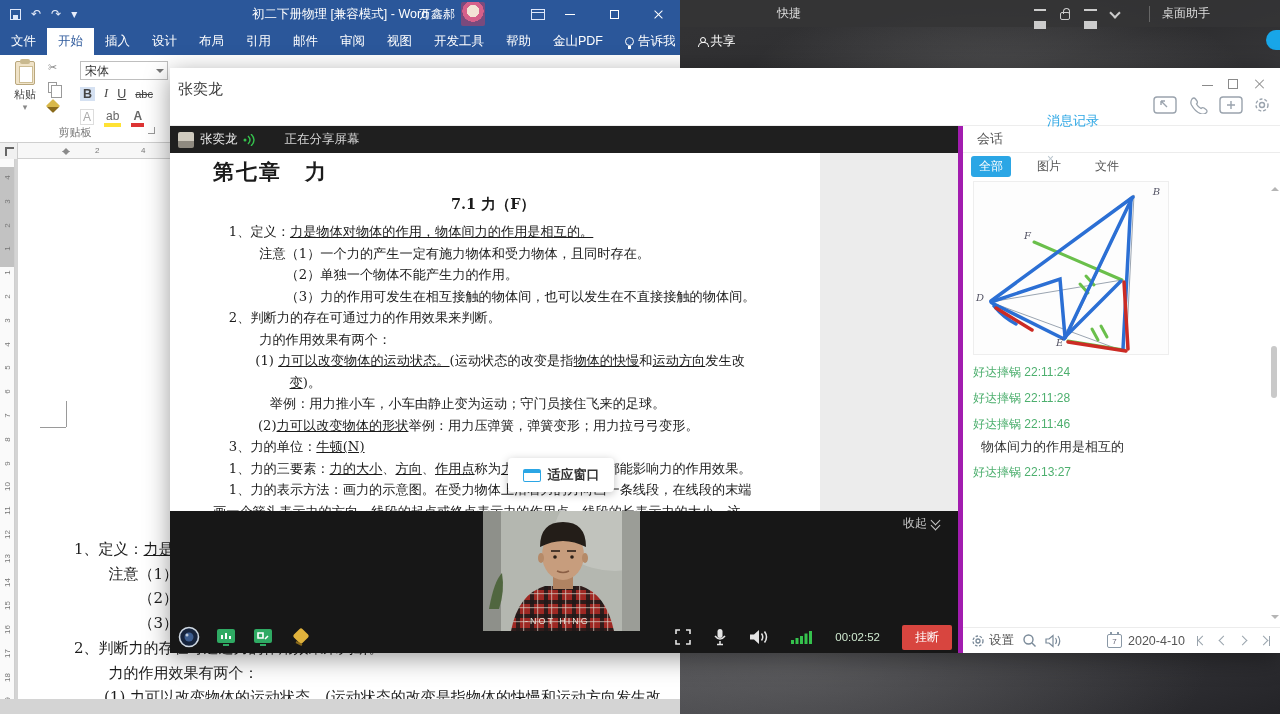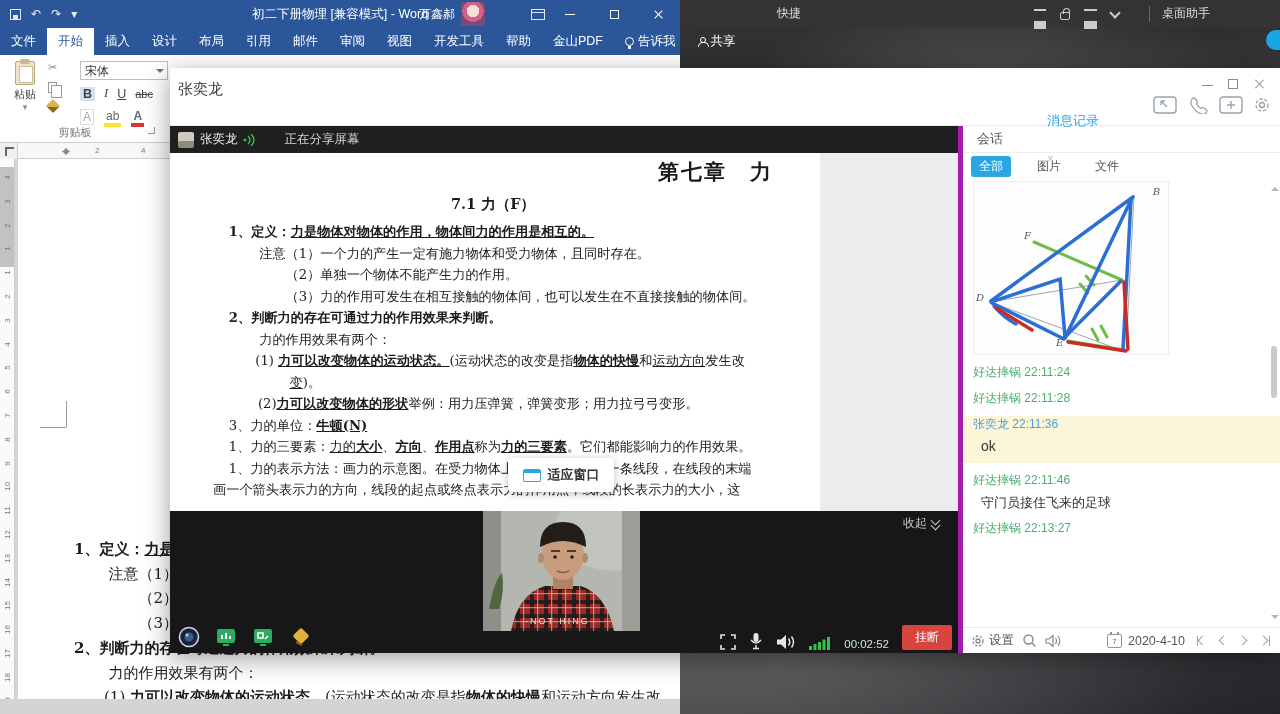--- a/index.html
+++ b/index.html
@@ -84,21 +84,21 @@
   .indent-mark { position:absolute; left:44px; top:1px; width:0; height:0; border:4px solid transparent; border-bottom-color:#8a8a8a; }
   .indent-mark2 { position:absolute; left:44px; top:8px; width:0; height:0; border:4px solid transparent; border-top-color:#8a8a8a; }
   .v-ruler { position:absolute; left:0; top:159px; width:15px; height:555px; background:#fafafa; border-right:1px solid #cfcfcf; overflow:hidden; }
   .v-ruler .mgn { position:absolute; left:0; top:8px; width:15px; height:100px; background:#c2c2c2; }
   .v-ruler .num { position:absolute; left:0; width:15px; text-align:center; font-size:8px; color:#777; transform:rotate(-90deg); }
   
   .w-page { position:absolute; left:18px; top:159px; width:662px; height:540px; background:#fff; overflow:hidden; }
   .crop-v { position:absolute; left:48px; top:242px; height:26px; border-left:1px solid #9a9a9a; }
   .crop-h { position:absolute; left:22px; top:268px; width:26px; border-top:1px solid #9a9a9a; }
   .doc-behind { position:absolute; left:38px; top:378px; font-family:"DejaVu Serif","Liberation Serif",serif; font-size:15px; line-height:24.7px; color:#1c1c1c; white-space:nowrap; }
-  .dline .b { font-weight:bold; } .dline .u { text-decoration:underline; }
+  .dline .b { font-weight:normal; } .dline .u { text-decoration:underline; }
   .w-bottomstrip { position:absolute; left:0; top:699px; width:680px; height:15px; background:#d4d4d4; }
   
   .meeting { position:absolute; left:170px; top:68px; width:1110px; height:584px; background:#fff; box-shadow:0 6px 24px rgba(0,0,0,.4); }
   .mw-title { position:relative; height:57px; background:#fff; }
   .mw-title .t { position:absolute; left:8px; top:12px; font-size:15px; color:#3a3a3a; }
   .mwc { position:absolute; top:8px; width:16px; height:16px; }
   .mwc-min { right:62px; } .mwc-min i{ display:block; width:11px; border-top:1.5px solid #8a8a8a; margin-top:9px;}
   .mwc-max { right:36px; } .mwc-max i{ display:block; width:10px; height:10px; border:1.5px solid #8a8a8a; margin-top:3px;}
   .mwc-close { right:10px; } .mwc-close i{ position:relative; display:block; width:12px; height:12px; margin-top:2px;}
   .mwc-close i:before,.mwc-close i:after{ content:''; position:absolute; left:5px; top:0; height:12px; border-left:1.5px solid #8a8a8a;}
@@ -108,35 +108,35 @@
   .mw-body { position:absolute; left:0; top:57px; right:0; bottom:0; display:flex; border-top:1px solid #ededed; }
   
   .share { position:relative; width:788px; height:527px; background:#1d1d1d; }
   .banner { height:27px; background:#1f1f1f; display:flex; align-items:center; color:#e8e8e8; font-size:12.5px; }
   .b-avatar { width:16px; height:16px; margin-left:8px; border-radius:2px; background:linear-gradient(180deg,#cfcabe 0 55%,#8f8a80 56% 100%); }
   .b-name { margin-left:6px; }
   .b-status { margin-left:28px; color:#d5d5d5; }
   .share-doc { position:relative; height:358px; background:#ececec; overflow:hidden; }
   .page2 { position:absolute; left:0; top:0; width:650px; height:358px; background:#fff; }
   .sd-text { position:absolute; left:43px; top:0; width:560px; font-family:"DejaVu Serif","Liberation Serif",serif; color:#1b1b1b; }
-  .sd-title { text-align:right; font-size:21px; font-weight:bold; margin-top:5px; letter-spacing:2px; }
+  .sd-title { text-align:left; font-size:21px; font-weight:bold; margin-top:5px; letter-spacing:2px; }
   .sd-sub { text-align:center; font-size:14.5px; font-weight:bold; margin-top:9px; }
   .sd-lines { margin-top:7px; font-size:13.2px; line-height:21.5px; white-space:nowrap; }
   .fit-btn { position:absolute; left:338px; top:305px; width:106px; height:34px; background:#fff; border-radius:4px; box-shadow:0 2px 8px rgba(0,0,0,.25); display:flex; align-items:center; justify-content:center; gap:7px; font-size:13px; font-weight:bold; color:#333; }
   .fit-ico { width:18px; height:13px; border:1.5px solid #2ba6e5; border-top-width:4px; border-radius:2px; }
   
   .vstrip { position:relative; height:142px; background:#171717; }
   .collapse { position:absolute; right:18px; top:4px; color:#c9c9c9; font-size:12px; display:flex; align-items:center; gap:4px; }
   .dblchev { width:9px; height:10px; position:relative; display:inline-block; }
   .dblchev:before,.dblchev:after{ content:''; position:absolute; left:1px; width:6px; height:6px; border-right:1.6px solid #c9c9c9; border-bottom:1.6px solid #c9c9c9; transform:rotate(45deg); }
   .dblchev:before{ top:-2px; } .dblchev:after{ top:3px; }
   .webcam { position:absolute; left:313px; top:0; width:157px; height:120px; background:#333; }
   .vtoolbar { position:absolute; left:0; bottom:2px; width:100%; height:28px; display:flex; align-items:center; }
   .vt-left { display:flex; align-items:center; gap:15px; margin-left:8px; }
-  .vt-right { margin-left:auto; display:flex; align-items:flex-end; gap:13px; margin-right:6px; }
+  .vt-right { margin-left:auto; display:flex; align-items:center; gap:22px; margin-right:6px; }
   .elapsed { color:#cfe8cf; font-size:11.5px; }
   .hangup { background:#d8453f; color:#fff; font-size:12px; padding:4px 13px; border-radius:2px; }
   
   .chat { position:relative; width:322px; height:527px; background:#fff; border-left:5px solid #a21caf; display:flex; flex-direction:column; }
   .c-tabs { height:27px; border-bottom:1px solid #ececec; display:flex; align-items:center; font-size:13px; }
   .c-tab1 { margin-left:14px; color:#555; }
   .c-tab2 { margin-left:44px; color:#2ba6e5; display:flex; gap:22px;flex-direction:column; }
   .c-x { color:#b8c4cc; font-size:12px; }
   .c-x:before { content:'×'; }
   .c-filters { height:26px; display:flex; align-items:center; gap:18px; font-size:12px; color:#555; padding-left:8px; }
@@ -384,20 +384,21 @@
               <div class="sd-sub">7.1 力（F）</div>
               <div class="sd-lines">
                   <div class="dline" style="padding-left: 1.2em;"><span class="b">1、定义：</span><span class="b u">力是物体对物体的作用，物体间力的作用是相互的。</span></div>
                   <div class="dline" style="padding-left: 3.5em;"><span>注意（1）一个力的产生一定有施力物体和受力物体，且同时存在。</span></div>
                   <div class="dline" style="padding-left: 5.5em;"><span>（2）单独一个物体不能产生力的作用。</span></div>
                   <div class="dline" style="padding-left: 5.5em;"><span>（3）力的作用可发生在相互接触的物体间，也可以发生在不直接接触的物体间。</span></div>
                   <div class="dline" style="padding-left: 1.2em;"><span class="b">2、</span><span class="b">判断力的存在可通过力的作用效果来判断。</span></div>
                   <div class="dline" style="padding-left: 3.5em;"><span>力的作用效果有两个：</span></div>
                   <div class="dline" style="padding-left: 3.2em;"><span>(1) </span><span class="b u">力可以改变物体的运动状态。</span><span>(运动状态的改变是指</span><span class="b u">物体的快慢</span><span>和</span><span class="u">运动方向</span><span>发生改</span></div>
                   <div class="dline" style="padding-left: 5.8em;"><span class="u">变</span><span>)。</span></div>
+                  <div class="dline" style="padding-left: 4.3em;"><span>举例：用力推小车，小车由静止变为运动；守门员接住飞来的足球。</span></div>
                   <div class="dline" style="padding-left: 3.4em;"><span>(2)</span><span class="b u">力可以改变物体的形状</span><span>举例：用力压弹簧，弹簧变形；用力拉弓弓变形。</span></div>
                   <div class="dline" style="padding-left: 1.2em;"><span>3、力的单位：</span><span class="b u">牛顿(N)</span></div>
                   <div class="dline" style="padding-left: 1.2em;"><span>1、力的三要素：</span><span class="u">力的</span><span class="b u">大小</span><span>、</span><span class="b u">方向</span><span>、</span><span class="b u">作用点</span><span>称为</span><span class="b u">力的三要素</span><span>。它们都能影响力的作用效果。</span></div>
                   <div class="dline" style="padding-left: 1.2em;"><span>1、力的表示方法：</span><span class="w">画力的示意图</span><span>。在受力物体上沿着力的方向画一条线段，在线段的末端</span></div>
                   <div class="dline" style="padding-left: 0em;"><span>画一个箭头表示力的方向，线段的起点或终点表示力的作用点，线段的长表示力的大小，这</span></div>
                 </div>
             </div>
           </div>
           <div class="fit-btn">
             <span class="fit-ico"></span>
@@ -536,27 +537,23 @@
             <span class="lbl" style="left:2px;top:110px;">D</span>
             <span class="lbl" style="left:82px;top:155px;">E</span>
           </div>
           <div>
               <div class="msg peer">
                 <div class="mhead">好达摔锅 22:11:24</div>
               </div>
               <div class="msg peer">
                 <div class="mhead">好达摔锅 22:11:28</div>
               </div>
-              <div class="msg self hl">
-                <div class="mhead">张奕龙 22:11:36</div>
-                <div class="mtext">ok</div>
-              </div>
               <div class="msg peer">
                 <div class="mhead">好达摔锅 22:11:46</div>
-                <div class="mtext">守门员接住飞来的足球</div>
+                <div class="mtext">物体间力的作用是相互的</div>
               </div>
               <div class="msg peer">
                 <div class="mhead">好达摔锅 22:13:27</div>
               </div>
             </div>
           <div class="c-sb">
             <span class="up"></span>
             <span class="thumb"></span>
             <span class="dn"></span>
           </div>

